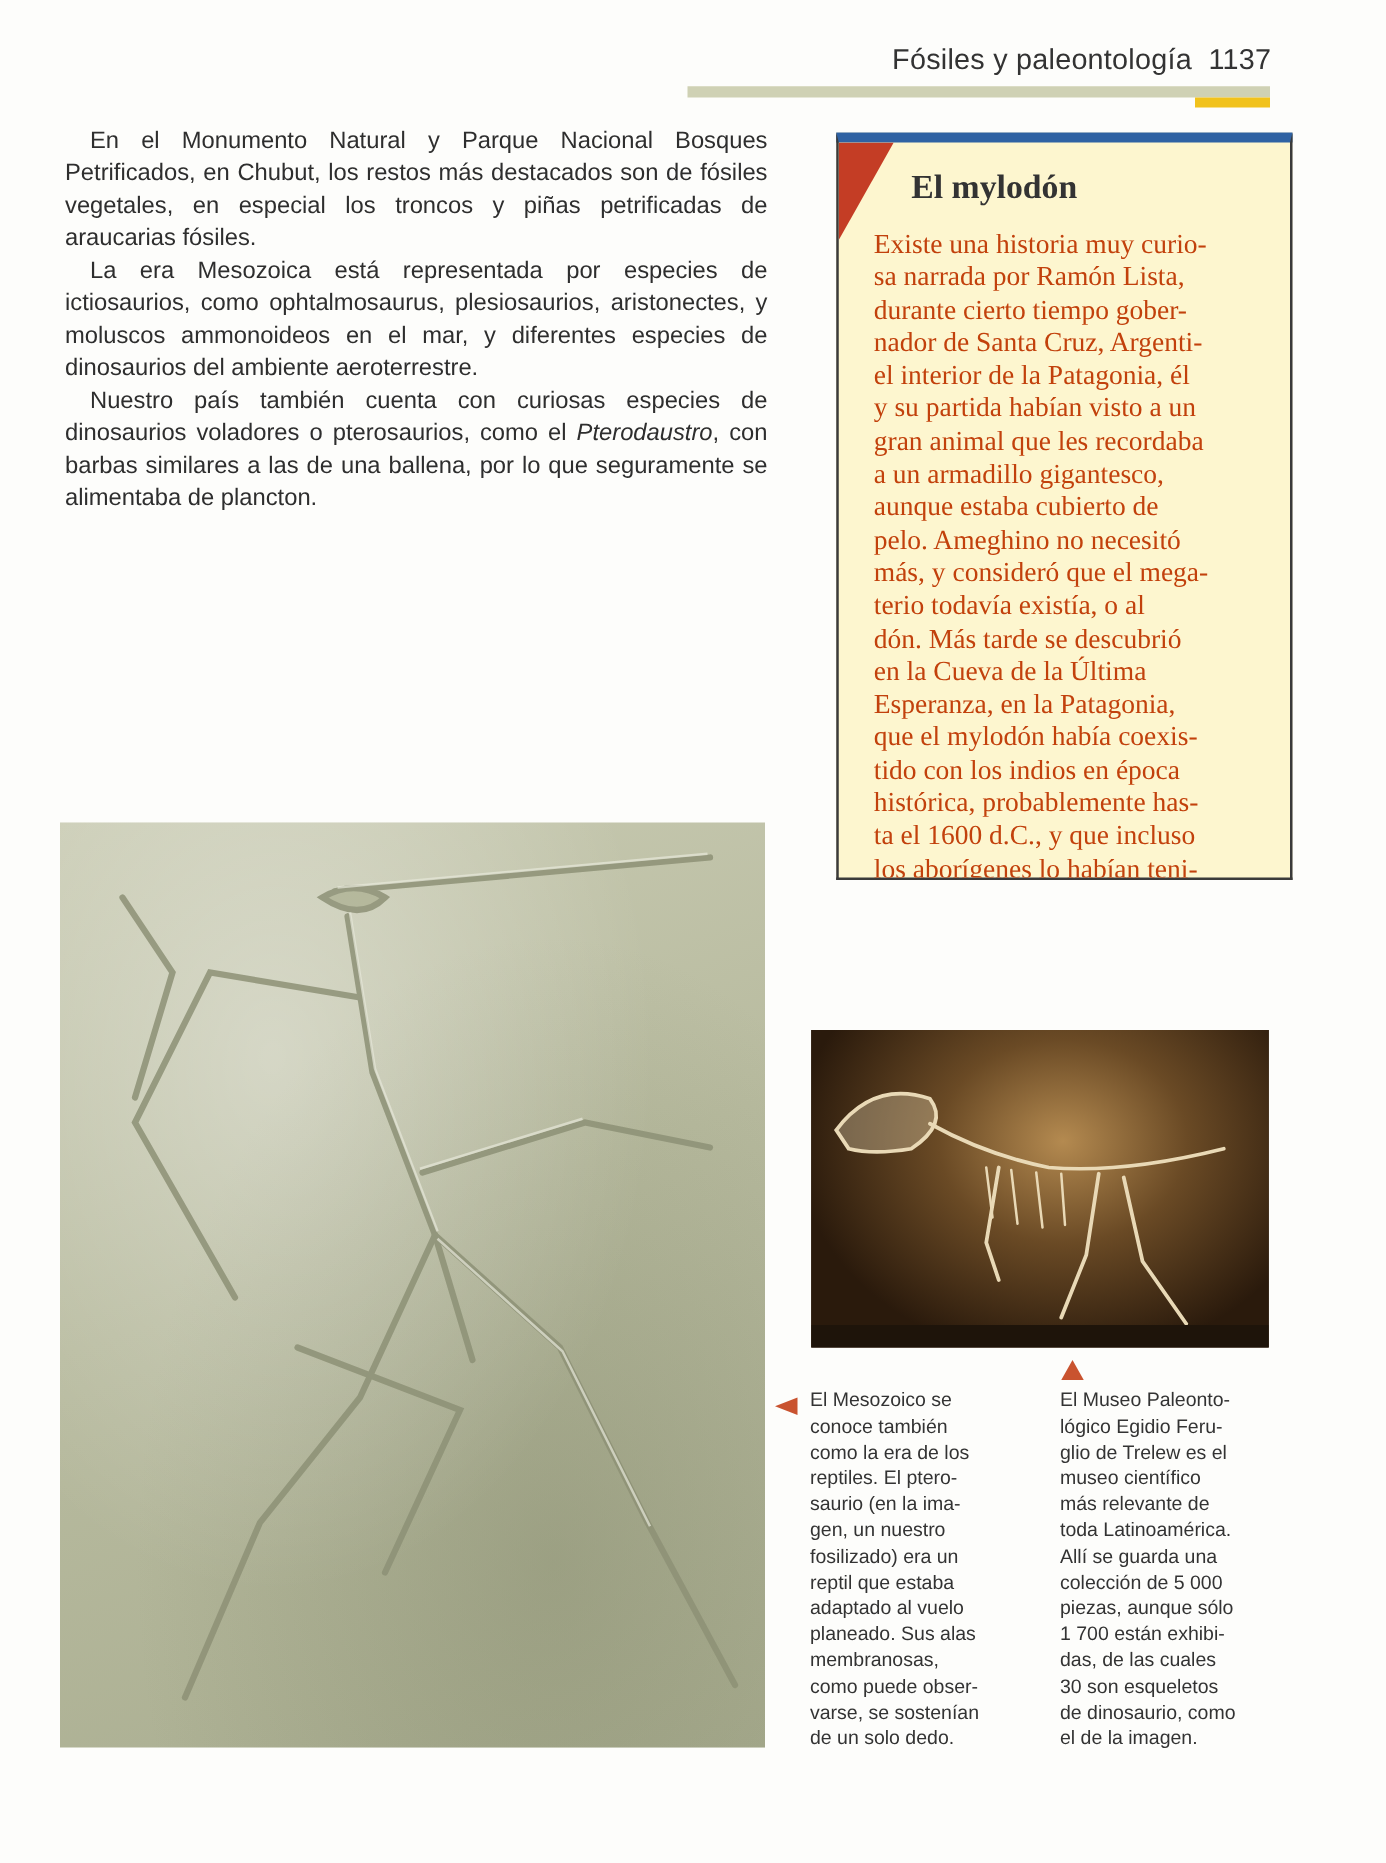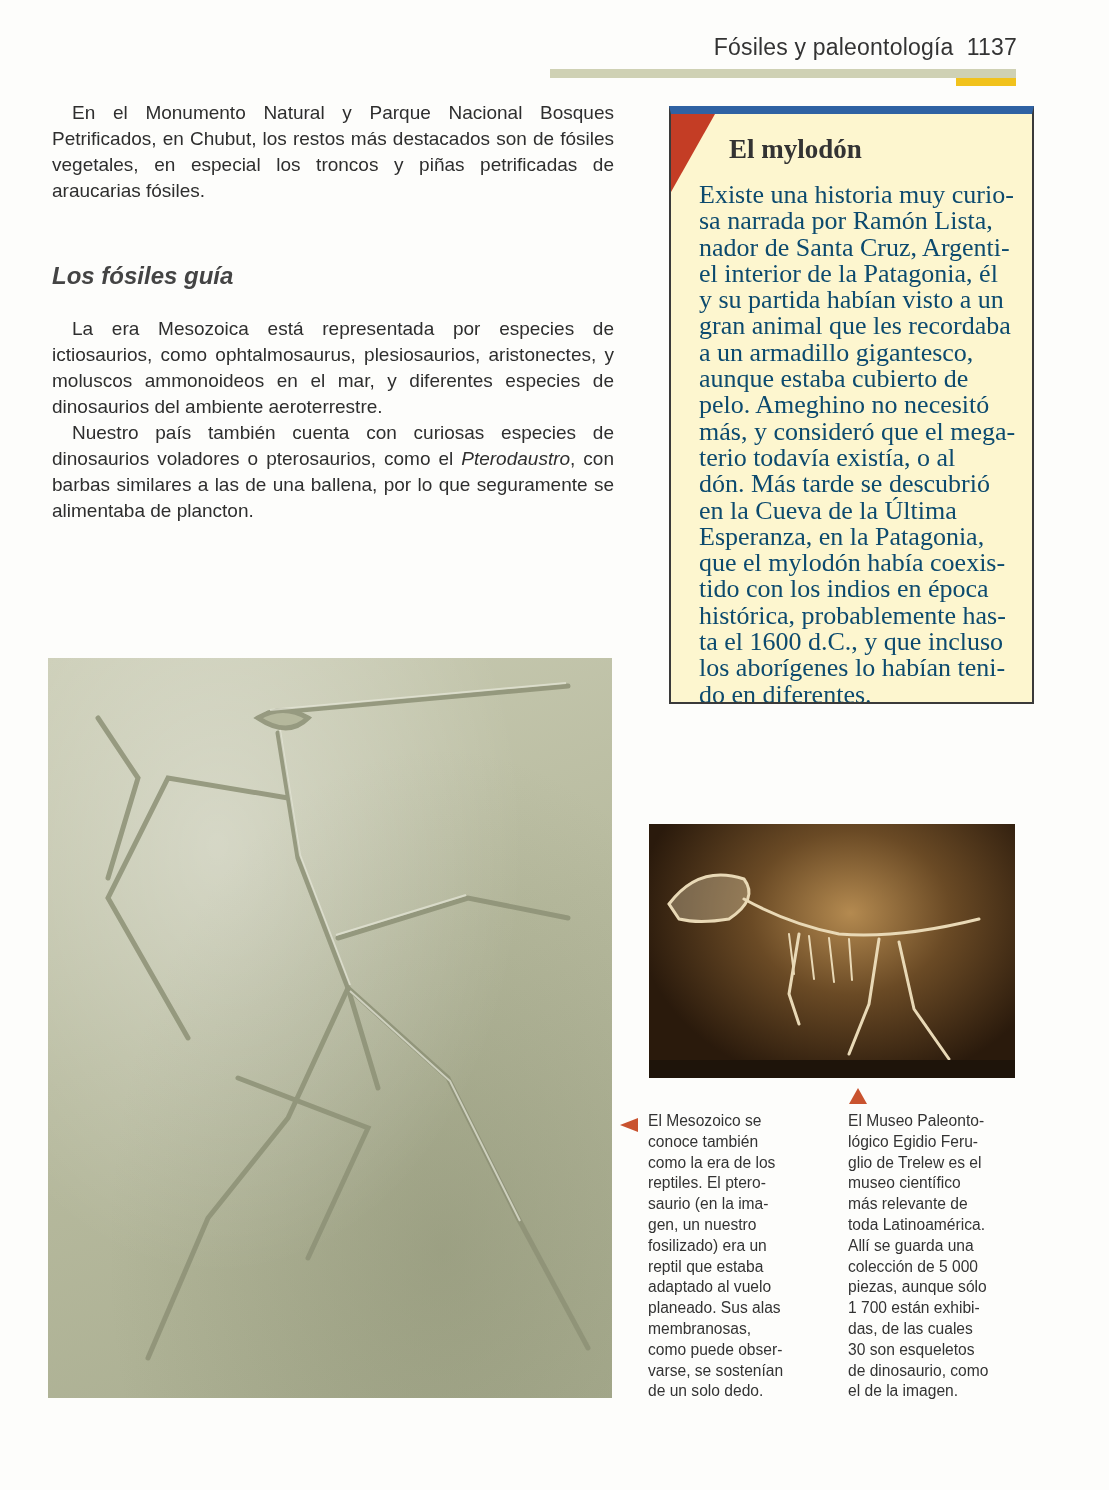--- a/index.html
+++ b/index.html
@@ -48,21 +48,21 @@
   .sidebar-corner {
     position: absolute; left: 0; top: 0; width: 0; height: 0;
     border-top: 78px solid #c43d25; border-right: 44px solid transparent;
   }
   .sidebar-title {
     position: absolute; left: 58px; top: 20px;
     font-family: "Liberation Serif", serif; font-weight: bold; font-size: 27px; color: #333;
   }
   .sidebar-text {
     position: absolute; left: 28px; top: 68px; width: 320px;
-    font-family: "Liberation Serif", serif; font-size: 26px; line-height: 26.3px; color: #0c4a6e;
+    font-family: "Liberation Serif", serif; font-size: 22px; line-height: 26.3px; color: #c2410c;
     margin: 0;
   }
   .sidebar-text span { display: block; white-space: nowrap; }
   .photo-museum {
     position: absolute; left: 649px; top: 824px; width: 366px; height: 254px;
     background:
       radial-gradient(ellipse at 55% 35%, #b48a50 0%, #6a4a25 35%, #2a1a0c 75%),
       #2a1a0c;
     overflow: hidden;
   }
@@ -89,21 +89,20 @@
 
 <div class="header-title">
   <span>Fósiles y paleontología</span>
   &nbsp;<span>1137</span>
 </div>
 <div class="header-rule"></div>
 <div class="header-accent"></div>
 
 <div class="col-left">
   <p class="para indent">En el Monumento Natural y Parque Nacional Bosques Petrificados, en Chubut, los restos más destacados son de fósiles vegetales, en especial los troncos y piñas petrificadas de araucarias fósiles.</p>
-  <div class="section-title">Los fósiles guía</div>
   <p class="para indent">La era Mesozoica está representada por especies de ictiosaurios, como ophtalmosaurus, plesiosaurios, aristonectes, y moluscos ammonoideos en el mar, y diferentes especies de dinosaurios del ambiente aeroterrestre.</p>
   <p class="para indent"><span>Nuestro país también cuenta con curiosas especies de dinosaurios voladores o pterosaurios, como el </span><i>Pterodaustro</i><span>, con barbas similares a las de una ballena, por lo que seguramente se alimentaba de plancton.</span></p>
 </div>
 
 <div class="photo-pterosaur">
   <svg width="564" height="740" viewBox="0 0 564 740">
     <g fill="none" stroke="#8d9176" stroke-width="5" stroke-linecap="round" opacity="0.85">
       <path d="M220 55 L520 28"></path>
       <path d="M210 60 Q235 45 260 60 Q240 80 210 60 Z" fill="#b1b497"></path>
       <path d="M230 75 L250 200 L300 330 L330 430"></path>
@@ -122,20 +121,21 @@
     </g>
   </svg>
 </div>
 
 <div class="sidebar-box">
   <div class="sidebar-corner"></div>
   <div class="sidebar-title">El mylodón</div>
   <p class="sidebar-text">
     <span>Existe una historia muy curio-</span>
     <span>sa narrada por Ramón Lista,</span>
+    <span>durante cierto tiempo gober-</span>
     <span>nador de Santa Cruz, Argenti-</span>
     <span>el interior de la Patagonia, él</span>
     <span>y su partida habían visto a un</span>
     <span>gran animal que les recordaba</span>
     <span>a un armadillo gigantesco,</span>
     <span>aunque estaba cubierto de</span>
     <span>pelo. Ameghino no necesitó</span>
     <span>más, y consideró que el mega-</span>
     <span>terio todavía existía, o al</span>
     <span>dón. Más tarde se descubrió</span>

